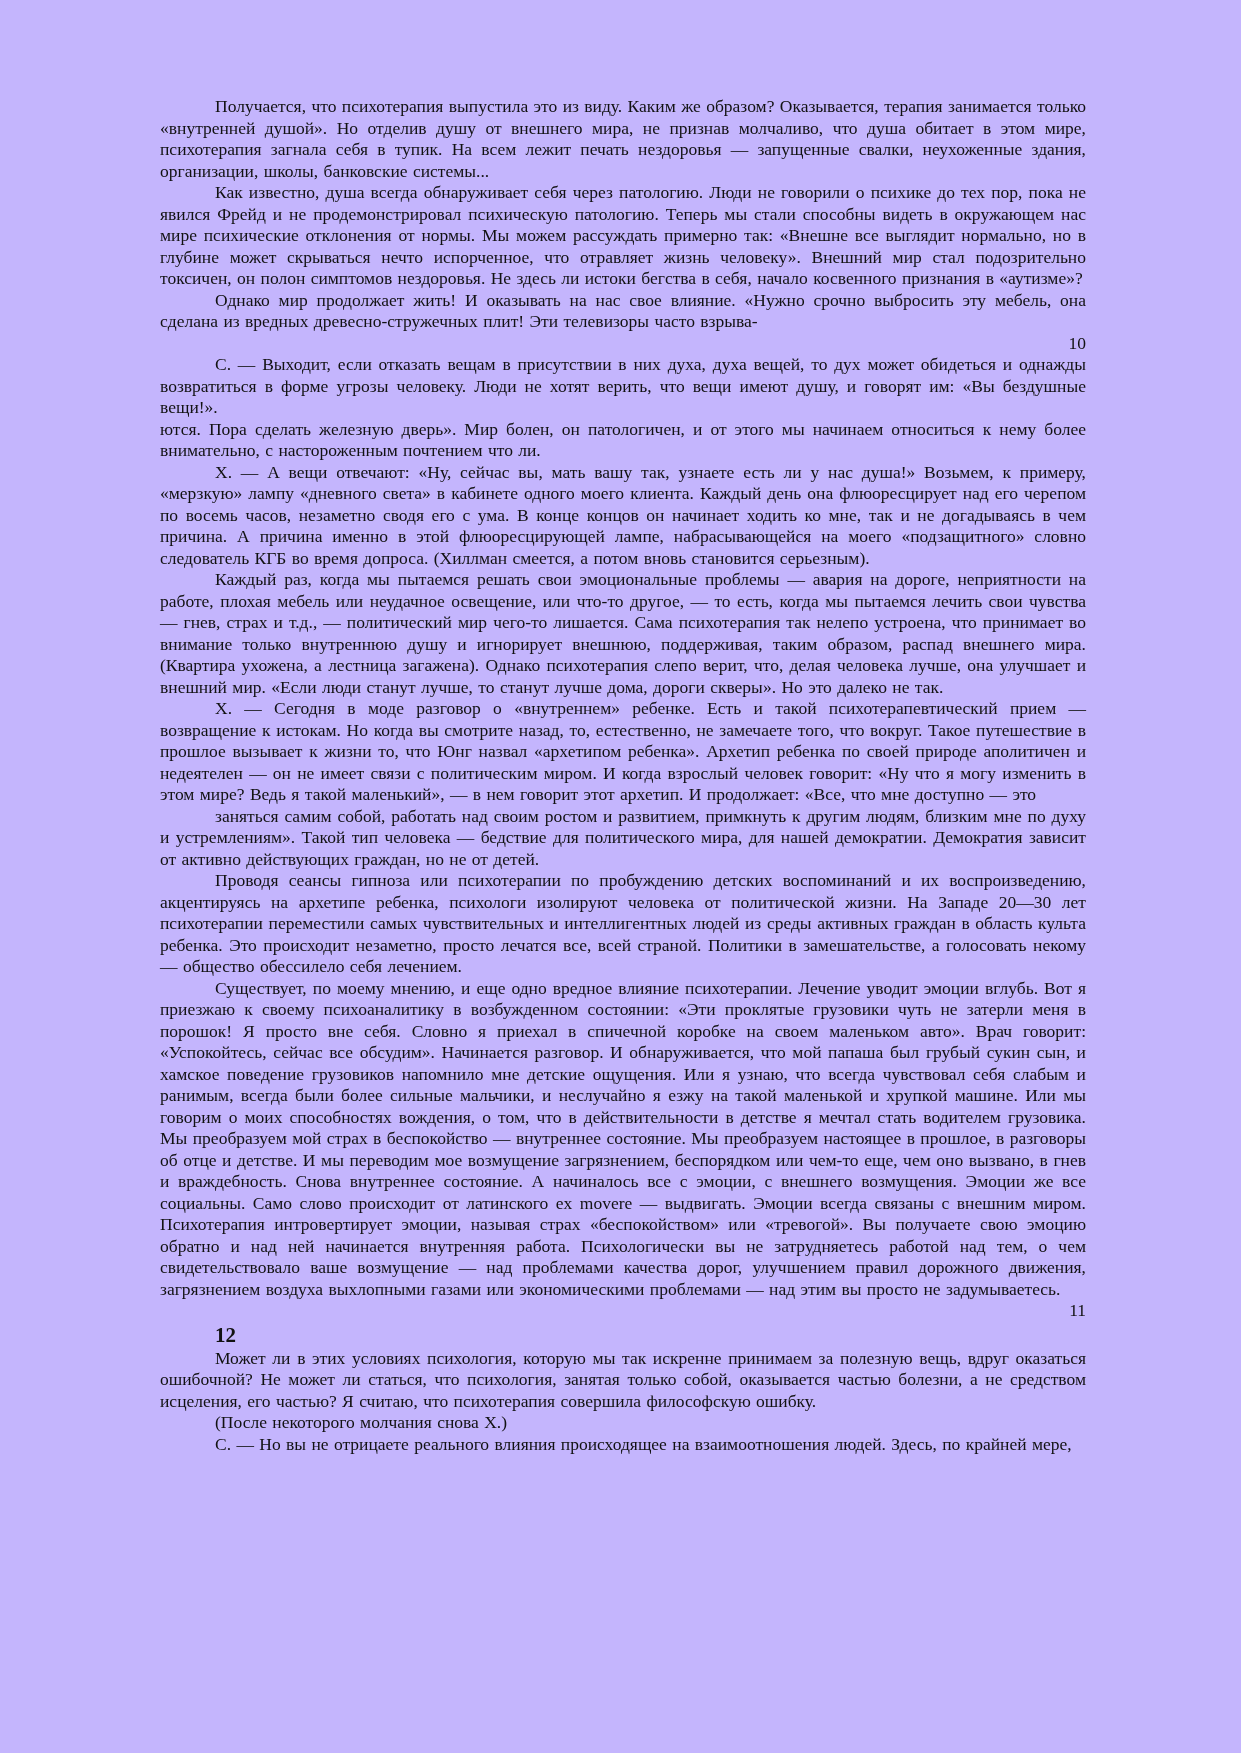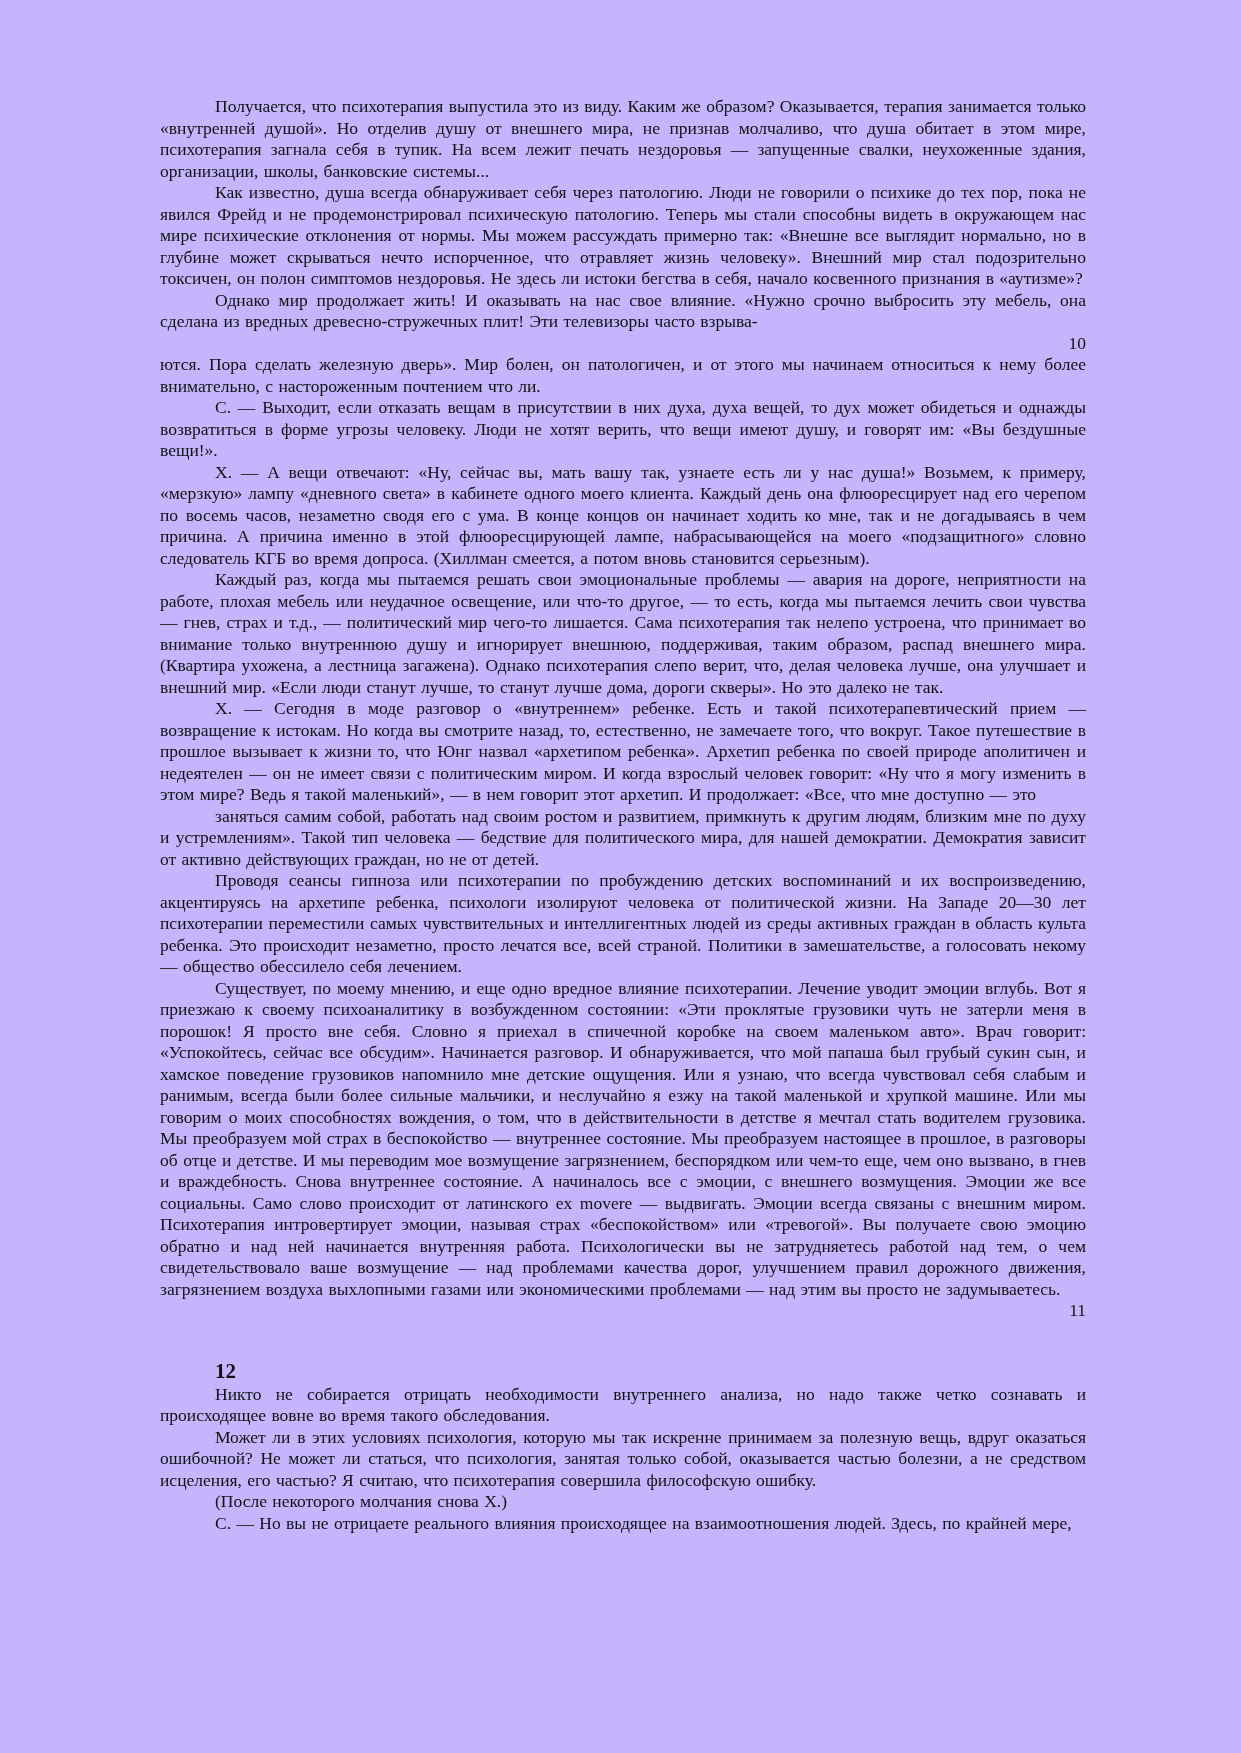--- a/index.html
+++ b/index.html
@@ -39,40 +39,38 @@
     text-indent: 55px;
     word-spacing: normal;
   }
   .para.pagenum-big {
     text-align: left;
     text-indent: 55px;
     font-weight: bold;
     font-size: 21px;
     line-height: 26px;
     word-spacing: normal;
-    margin-top: 36px;
   }
 </style>
 </head>
 <body>
 
 <div class="sheet">
   <div class="text-block">
     <p class="para">Получается, что психотерапия выпустила это из виду. Каким же образом? Оказывается, терапия занимается только «внутренней душой». Но отделив душу от внешнего мира, не признав молчаливо, что душа обитает в этом мире, психотерапия загнала себя в тупик. На всем лежит печать нездоровья — запущенные свалки, неухоженные здания, организации, школы, банковские системы...</p>
     <p class="para">Как известно, душа всегда обнаруживает себя через патологию. Люди не говорили о психике до тех пор, пока не явился Фрейд и не продемонстрировал психическую патологию. Теперь мы стали способны видеть в окружающем нас мире психические отклонения от нормы. Мы можем рассуждать примерно так: «Внешне все выглядит нормально, но в глубине может скрываться нечто испорченное, что отравляет жизнь человеку». Внешний мир стал подозрительно токсичен, он полон симптомов нездоровья. Не здесь ли истоки бегства в себя, начало косвенного признания в «аутизме»?</p>
     <p class="para">Однако мир продолжает жить! И оказывать на нас свое влияние. «Нужно срочно выбросить эту мебель, она сделана из вредных древесно-стружечных плит! Эти телевизоры часто взрыва-</p>
     <p class="para pagenum">10</p>
+    <p class="para">С. — Выходит, если отказать вещам в присутствии в них духа, духа вещей, то дух может обидеться и однажды возвратиться в форме угрозы человеку. Люди не хотят верить, что вещи имеют душу, и говорят им: «Вы бездушные вещи!».</p>
     <p class="para noindent">ются. Пора сделать железную дверь». Мир болен, он патологичен, и от этого мы начинаем относиться к нему более внимательно, с настороженным почтением что ли.</p>
-    <p class="para">С. — Выходит, если отказать вещам в присутствии в них духа, духа вещей, то дух может обидеться и однажды возвратиться в форме угрозы человеку. Люди не хотят верить, что вещи имеют душу, и говорят им: «Вы бездушные вещи!».</p>
     <p class="para">Х. — А вещи отвечают: «Ну, сейчас вы, мать вашу так, узнаете есть ли у нас душа!» Возьмем, к примеру, «мерзкую» лампу «дневного света» в кабинете одного моего клиента. Каждый день она флюоресцирует над его черепом по восемь часов, незаметно сводя его с ума. В конце концов он начинает ходить ко мне, так и не догадываясь в чем причина. А причина именно в этой флюоресцирующей лампе, набрасывающейся на моего «подзащитного» словно следователь КГБ во время допроса. (Хиллман смеется, а потом вновь становится серьезным).</p>
     <p class="para">Каждый раз, когда мы пытаемся решать свои эмоциональные проблемы — авария на дороге, неприятности на работе, плохая мебель или неудачное освещение, или что-то другое, — то есть, когда мы пытаемся лечить свои чувства — гнев, страх и т.д., — политический мир чего-то лишается. Сама психотерапия так нелепо устроена, что принимает во внимание только внутреннюю душу и игнорирует внешнюю, поддерживая, таким образом, распад внешнего мира. (Квартира ухожена, а лестница загажена). Однако психотерапия слепо верит, что, делая человека лучше, она улучшает и внешний мир. «Если люди станут лучше, то станут лучше дома, дороги скверы». Но это далеко не так.</p>
     <p class="para">Х. — Сегодня в моде разговор о «внутреннем» ребенке. Есть и такой психотерапевтический прием — возвращение к истокам. Но когда вы смотрите назад, то, естественно, не замечаете того, что вокруг. Такое путешествие в прошлое вызывает к жизни то, что Юнг назвал «архетипом ребенка». Архетип ребенка по своей природе аполитичен и недеятелен — он не имеет связи с политическим миром. И когда взрослый человек говорит: «Ну что я могу изменить в этом мире? Ведь я такой маленький», — в нем говорит этот архетип. И продолжает: «Все, что мне доступно — это</p>
     <p class="para">заняться самим собой, работать над своим ростом и развитием, примкнуть к другим людям, близким мне по духу и устремлениям». Такой тип человека — бедствие для политического мира, для нашей демократии. Демократия зависит от активно действующих граждан, но не от детей.</p>
     <p class="para">Проводя сеансы гипноза или психотерапии по пробуждению детских воспоминаний и их воспроизведению, акцентируясь на архетипе ребенка, психологи изолируют человека от политической жизни. На Западе 20—30 лет психотерапии переместили самых чувствительных и интеллигентных людей из среды активных граждан в область культа ребенка. Это происходит незаметно, просто лечатся все, всей страной. Политики в замешательстве, а голосовать некому — общество обессилело себя лечением.</p>
     <p class="para">Существует, по моему мнению, и еще одно вредное влияние психотерапии. Лечение уводит эмоции вглубь. Вот я приезжаю к своему психоаналитику в возбужденном состоянии: «Эти проклятые грузовики чуть не затерли меня в порошок! Я просто вне себя. Словно я приехал в спичечной коробке на своем маленьком авто». Врач говорит: «Успокойтесь, сейчас все обсудим». Начинается разговор. И обнаруживается, что мой папаша был грубый сукин сын, и хамское поведение грузовиков напомнило мне детские ощущения. Или я узнаю, что всегда чувствовал себя слабым и ранимым, всегда были более сильные мальчики, и неслучайно я езжу на такой маленькой и хрупкой машине. Или мы говорим о моих способностях вождения, о том, что в действительности в детстве я мечтал стать водителем грузовика. Мы преобразуем мой страх в беспокойство — внутреннее состояние. Мы преобразуем настоящее в прошлое, в разговоры об отце и детстве. И мы переводим мое возмущение загрязнением, беспорядком или чем-то еще, чем оно вызвано, в гнев и враждебность. Снова внутреннее состояние. А начиналось все с эмоции, с внешнего возмущения. Эмоции же все социальны. Само слово происходит от латинского ex movere — выдвигать. Эмоции всегда связаны с внешним миром. Психотерапия интровертирует эмоции, называя страх «беспокойством» или «тревогой». Вы получаете свою эмоцию обратно и над ней начинается внутренняя работа. Психологически вы не затрудняетесь работой над тем, о чем свидетельствовало ваше возмущение — над проблемами качества дорог, улучшением правил дорожного движения, загрязнением воздуха выхлопными газами или экономическими проблемами — над этим вы просто не задумываетесь.</p>
     <p class="para pagenum">11</p>
     <p class="para pagenum-big">12</p>
-    <p class="para">Никто не собирается отрицать необходимости внутреннего анализа, но надо также четко сознавать и происходящее вовне во время такого обследования.</p>
     <p class="para">Может ли в этих условиях психология, которую мы так искренне принимаем за полезную вещь, вдруг оказаться ошибочной? Не может ли статься, что психология, занятая только собой, оказывается частью болезни, а не средством исцеления, его частью? Я считаю,  что психотерапия совершила философскую ошибку.</p>
     <p class="para">(После некоторого молчания снова Х.)</p>
     <p class="para">С. — Но вы не отрицаете реального влияния происходящее на взаимоотношения людей. Здесь, по крайней мере,</p>
   </div>
 </div>
 
 </body></html>

